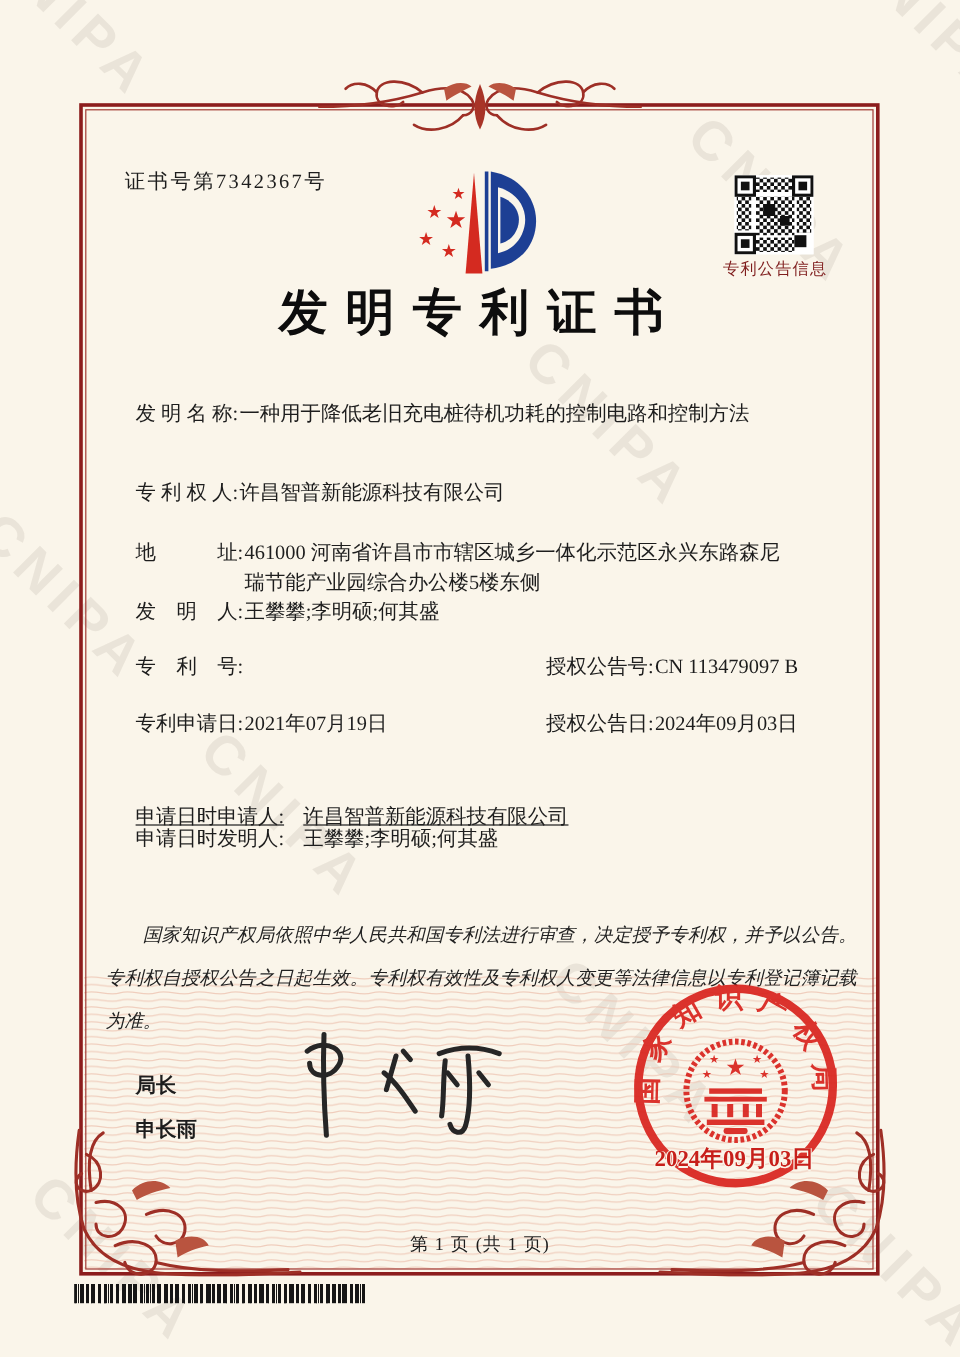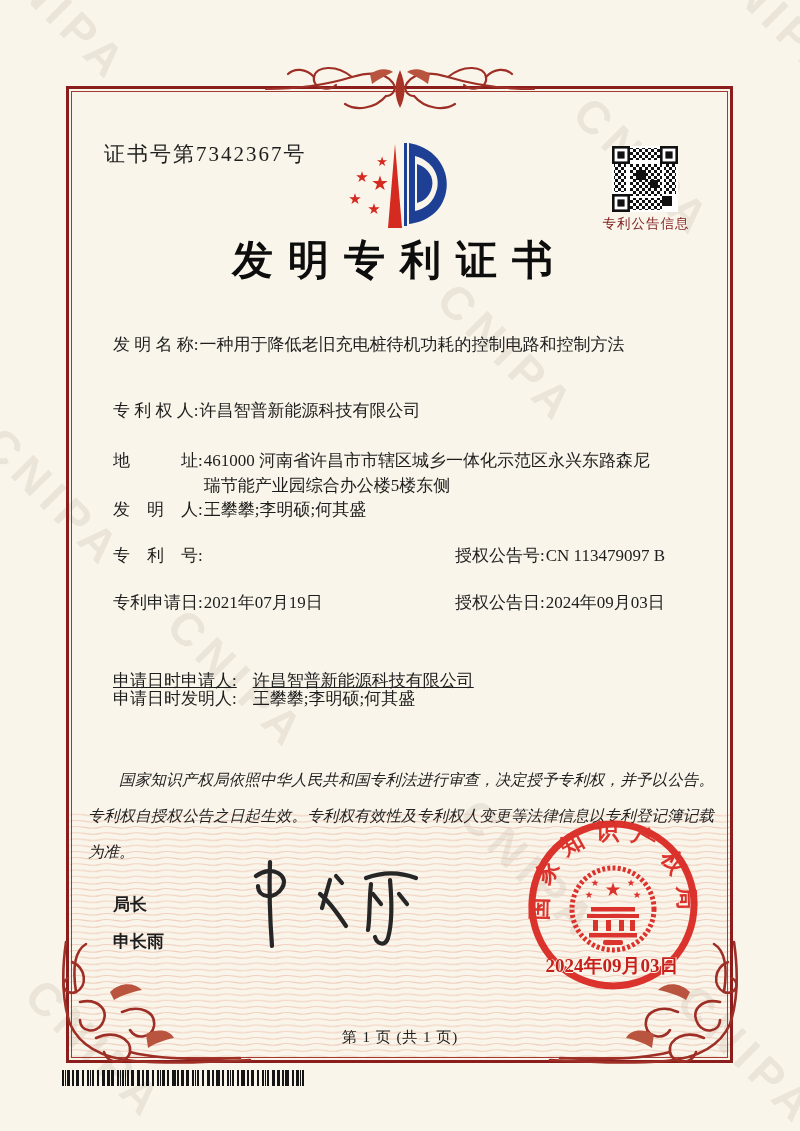--- a/index.html
+++ b/index.html
@@ -19,21 +19,21 @@
          border:3.5px solid #8c1d1d;z-index:1;}
   .frame::after{content:'';position:absolute;inset:2px;border:1px solid #a23a34;}
   
   .waves{position:absolute;left:70px;top:812px;width:660px;height:246px;z-index:0;}
   
   .flourish-top{position:absolute;left:262px;top:56px;width:276px;height:60px;z-index:2;}
   .corner-bl{position:absolute;left:50px;top:940px;width:205px;height:124px;z-index:2;}
   .corner-br{position:absolute;left:545px;top:940px;width:205px;height:124px;z-index:2;
              transform:scaleX(-1);}
   
-  .cert-no{position:absolute;left:104px;top:140px;font-size:21px;letter-spacing:2px;z-index:3;}
+  .cert-no{position:absolute;left:104px;top:140px;font-size:17px;letter-spacing:2px;z-index:3;}
   .logo{position:absolute;left:338px;top:134px;width:124px;height:102px;z-index:3;}
   .qr{position:absolute;left:612px;top:146px;width:66px;height:66px;z-index:3;background:#fff;}
   .qr-label{position:absolute;left:588px;top:215px;width:116px;text-align:center;
             font-size:13.5px;letter-spacing:1px;color:#7f1d1d;z-index:3;}
   .title{position:absolute;left:0;right:0;top:233px;text-align:center;font-size:41px;
          font-weight:bold;letter-spacing:15px;color:#0d0d0d;z-index:3;}
   
   .row{position:absolute;left:113px;display:flex;font-size:17px;line-height:25px;z-index:3;}
   .row .lbl{flex:none;white-space:pre;}
   .row .val{margin-left:1px;}

